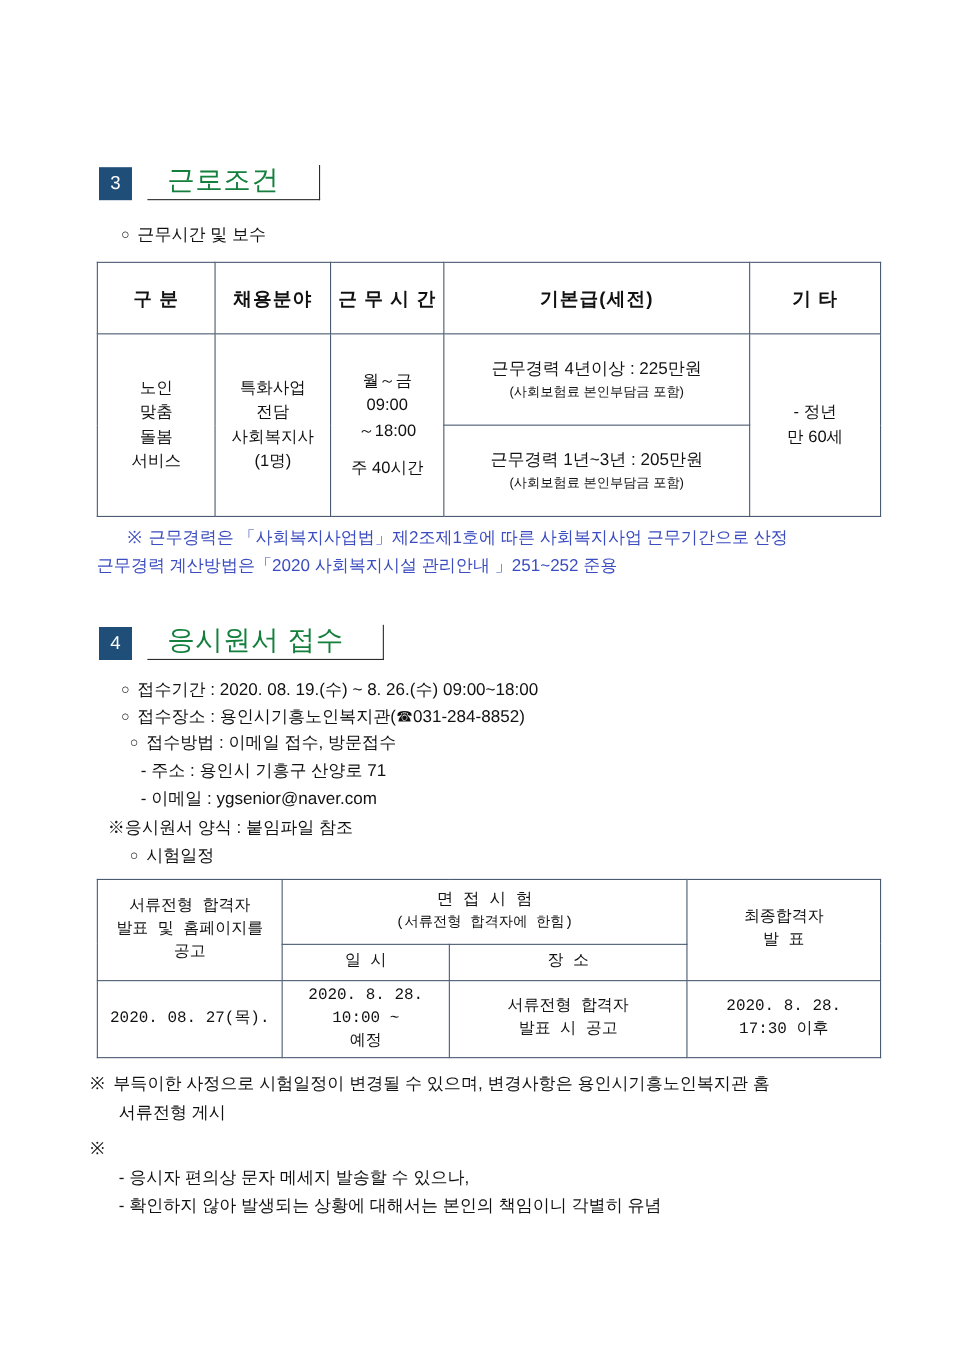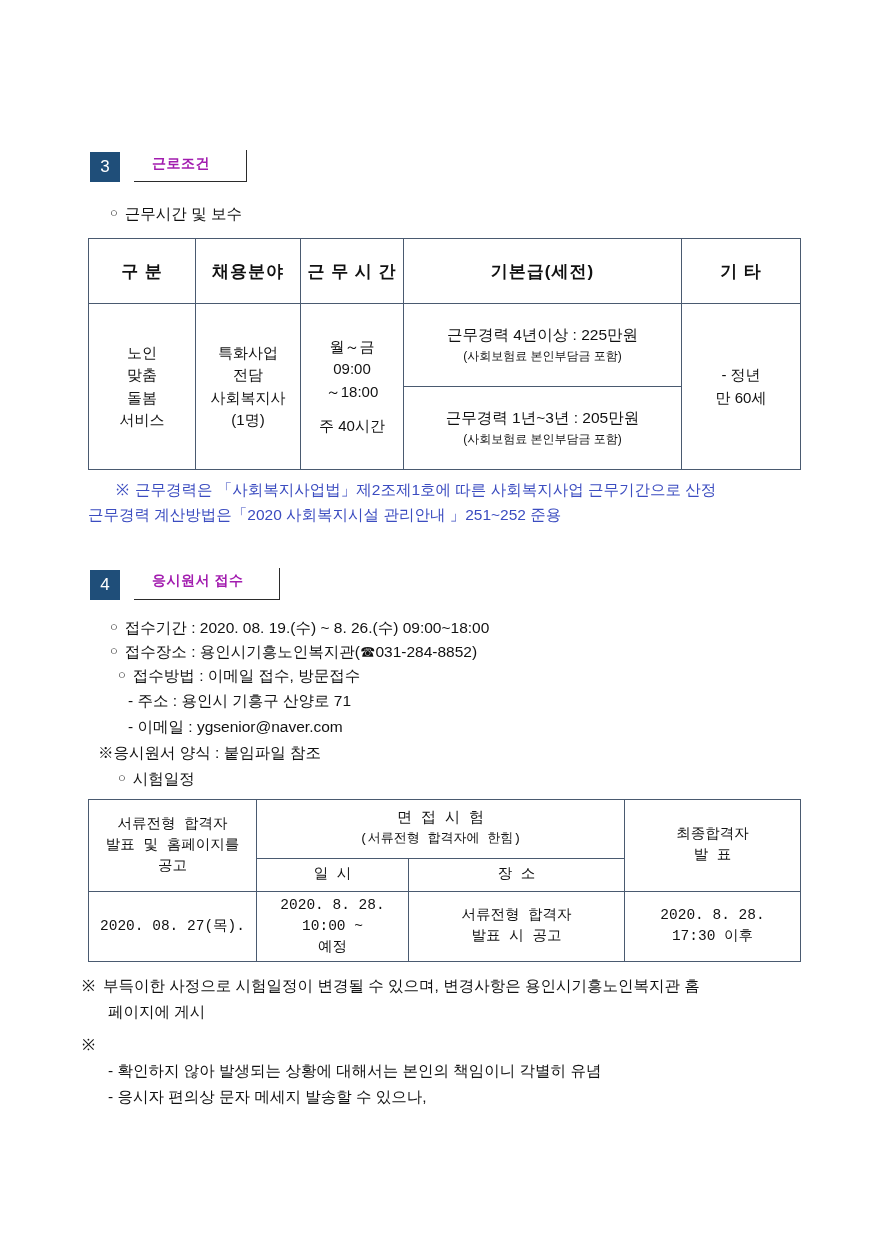--- a/index.html
+++ b/index.html
@@ -46,24 +46,24 @@
     border-bottom: 1.6px solid #2b2b2b;
     border-right: 1.6px solid #2b2b2b;
     padding: 0 36px 4px 18px;
     margin-left: 14px;
     height: 32px;
     display: flex;
     align-items: center;
     box-sizing: border-box;
   }
   .section-title {
-    font-size: 14px;
-    font-weight: bold;
+    font-size: 25px;
+    font-weight: normal;
     letter-spacing: 0.5px;
-    color: #a21caf;
+    color: #15803d;
   }
 
   
   .bullet-line {
     margin-left: 110px;
     font-size: 15.5px;
     line-height: 1.55;
     color: #111;
     display: flex;
     align-items: flex-start;
@@ -354,23 +354,23 @@
       </tr>
     </tbody>
   </table>
 
   <div class="spacer-12"></div>
 
   <div class="foot">
     <span class="mark">※</span>
     <span>부득이한 사정으로 시험일정이 변경될 수 있으며, 변경사항은 용인시기흥노인복지관 홈</span>
   </div>
-  <div class="foot-indent">페이지에 게시</div>
+  <div class="foot-indent">서류전형 게시</div>
 
   <div class="spacer-8"></div>
 
   <div class="foot">
     <span class="mark">※</span>
   </div>
+  <div class="foot-indent">- 응시자 편의상 문자 메세지 발송할 수 있으나,</div>
   <div class="foot-indent">- 확인하지 않아 발생되는 상황에 대해서는 본인의 책임이니 각별히 유념</div>
-  <div class="foot-indent">- 응시자 편의상 문자 메세지 발송할 수 있으나,</div>
 
 </div>
 
 </body></html>

